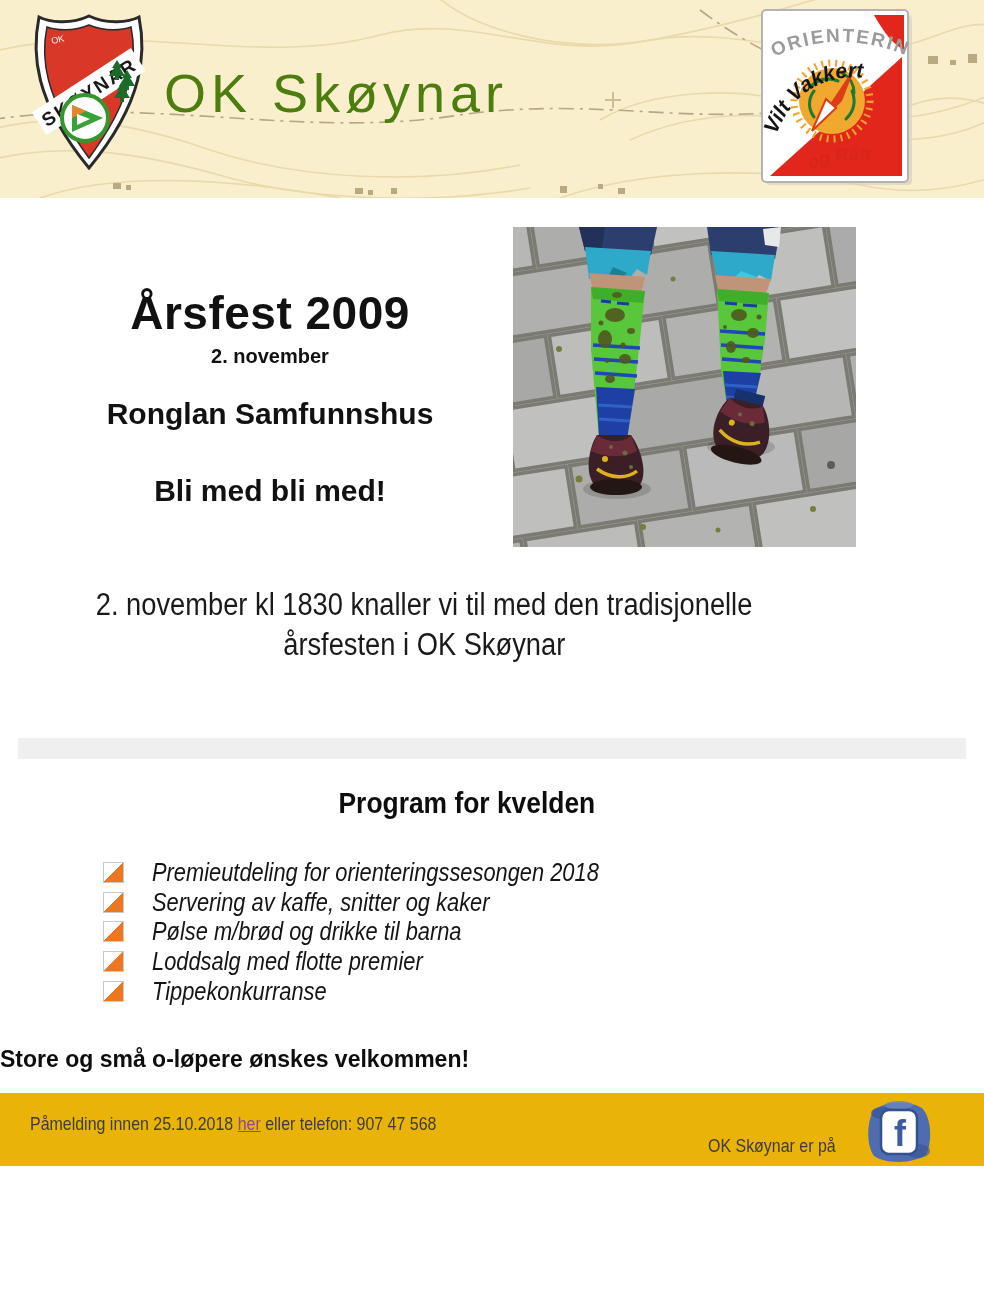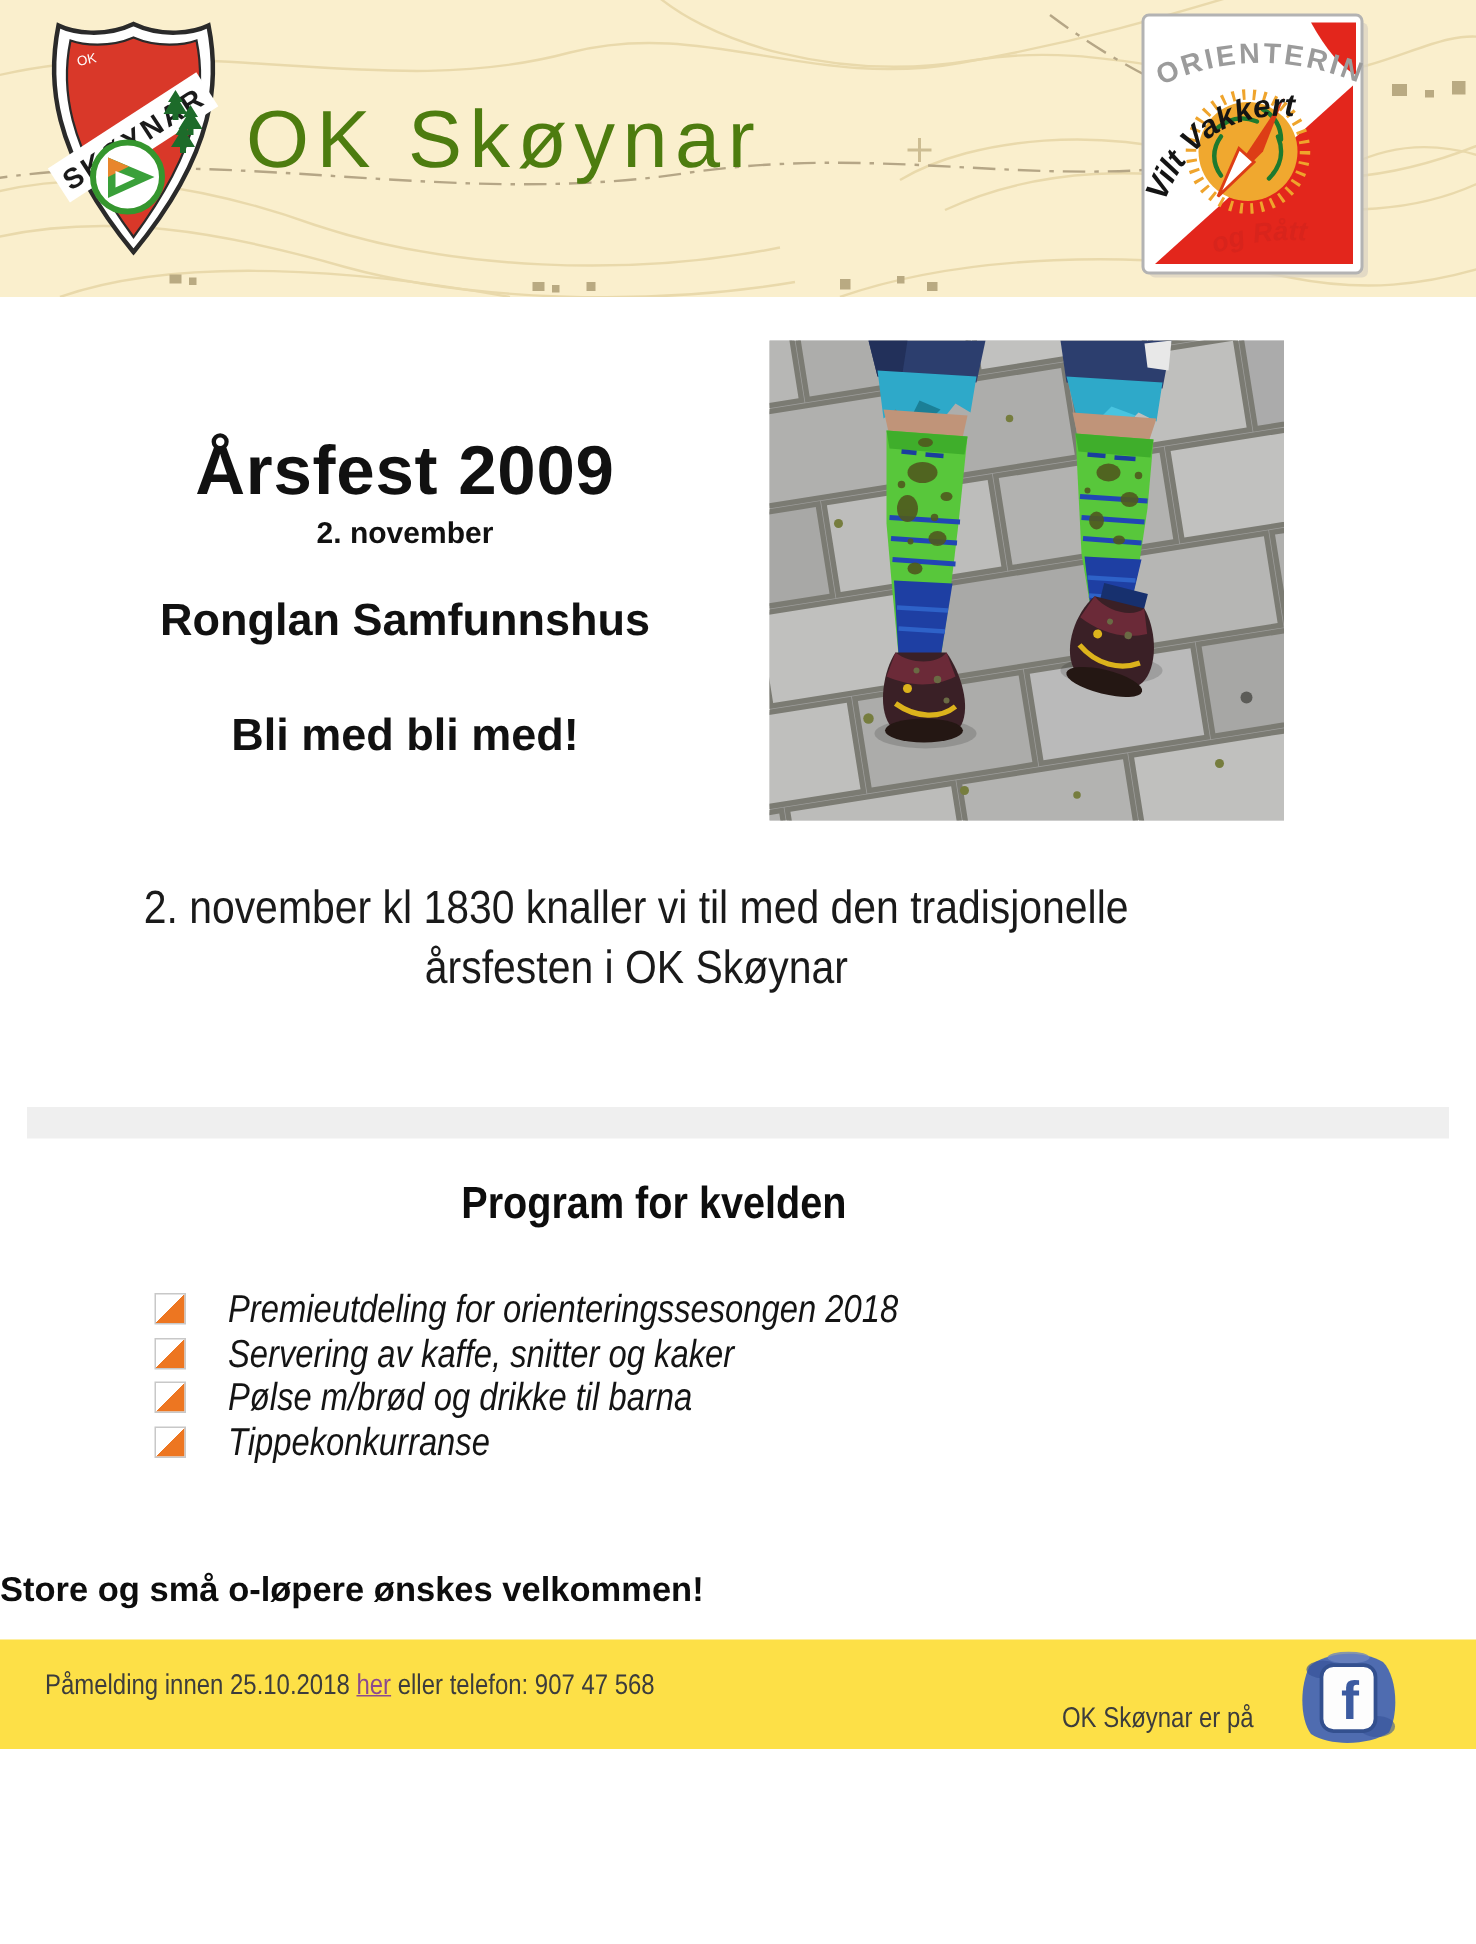--- a/index.html
+++ b/index.html
@@ -36,37 +36,37 @@
     position:absolute; left:0; top:585px; width:848px; text-align:center;
     font-size:31px; line-height:40px; color:#1a1a1a;
   }
   .cond      { display:inline-block; transform:scaleX(0.88); transform-origin:center; white-space:nowrap; }
   .cond-left { display:inline-block; transform:scaleX(0.84); transform-origin:left center; white-space:nowrap; }
 
   
   .divider { position:absolute; left:18px; top:738px; width:948px; height:21px; background:#efefef; }
   .program-title {
     position:absolute; left:0; top:786px; width:872px; text-align:center;
-    font-size:30px; font-weight:bold; color:#0d0d0d;
+    font-size:30px; font-weight:bold; color:#0d0d0d;padding-left:31px;
   }
   .program-list { position:absolute; left:87px; top:858px; margin:0; padding:0; list-style:none; }
   .program-list li { display:flex; align-items:center; height:29.6px;padding-left:16px; }
   .flag-bullet {
     width:19px; height:19px; flex:none; margin-right:28px;
     background:linear-gradient(135deg,#ffffff 49.5%,#ed7621 50%);
     border:1px solid #c8c8c8;
   }
   .item-text { font-size:26px; font-style:italic; color:#141414; }
   .welcome {
     position:absolute; left:0; top:1046px; width:984px; text-align:left;
     font-size:23px; font-weight:bold; color:#0d0d0d;
   }
 
   
-  .footer { position:absolute; left:0; top:1093px; width:984px; height:73px; background:#fde047; }
+  .footer { position:absolute; left:0; top:1093px; width:984px; height:73px; background:#eab308; }
   .signup { position:absolute; left:30px; top:20px; font-size:19px; color:#3c3c3c; }
   .signup a { color:#8b4a8f; text-decoration:underline; }
   .footer-right { position:absolute; right:50px; top:8px; display:flex; align-items:center; }
   .fb-label { font-size:19px; color:#3c3c3c; margin-top:28px; margin-right:4px; }
 </style>
 </head>
 <body>
 
 <div class="page">
 
@@ -326,20 +326,24 @@
     <li>
       <span class="flag-bullet"></span>
       <span class="item-text cond-left">Servering av kaffe, snitter og kaker</span>
     </li>
     <li>
       <span class="flag-bullet"></span>
       <span class="item-text cond-left">Pølse m/brød og drikke til barna</span>
     </li>
     <li>
       <span class="flag-bullet"></span>
+      <span class="item-text cond-left">Loddsalg med flotte premier</span>
+    </li>
+    <li>
+      <span class="flag-bullet"></span>
       <span class="item-text cond-left">Tippekonkurranse</span>
     </li>
   </ul>
 
   <div class="welcome">Store og små o-løpere ønskes velkommen!</div>
 
   <div class="footer">
     <div class="signup">
       <span class="cond-left">
         <span>Påmelding innen 25.10.2018</span>

